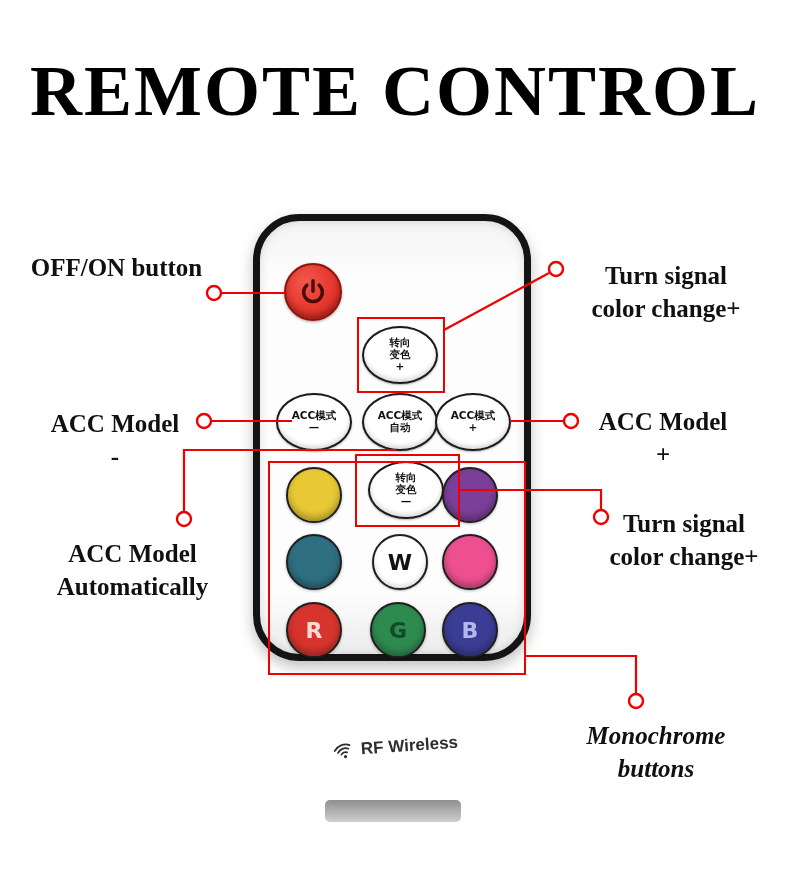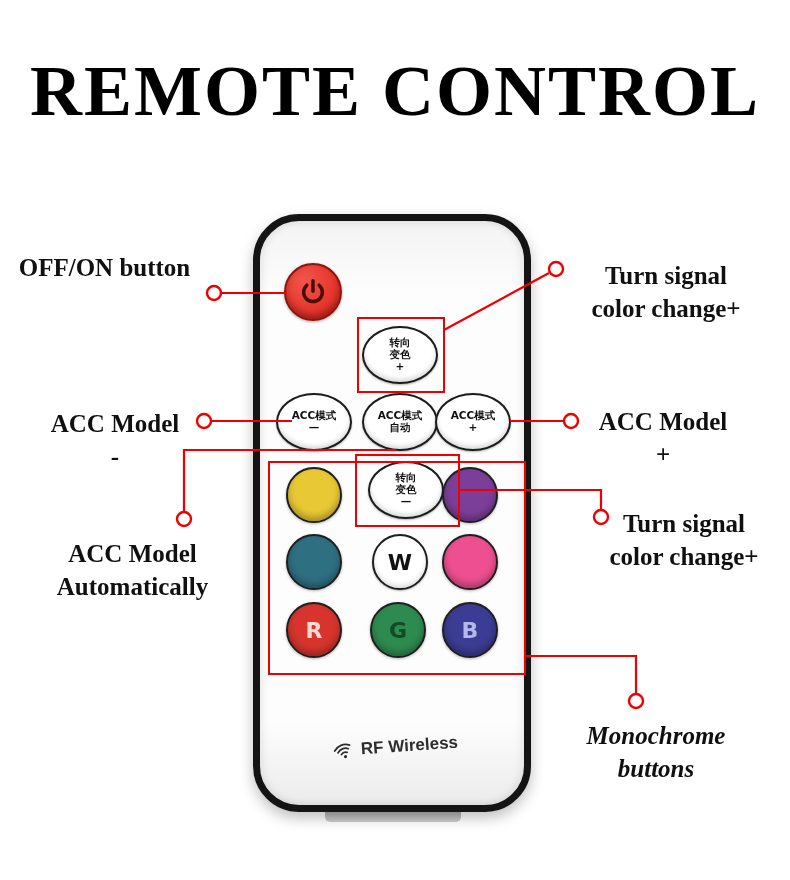--- a/index.html
+++ b/index.html
@@ -10,39 +10,39 @@
   }
   .title {
     position:absolute; left:0; top:50px; width:100%;
     text-align:center; font-size:72px; font-weight:bold; color:#000;
     letter-spacing:2px; white-space:nowrap;
   }
   .ann {
     position:absolute; font-weight:bold; font-size:25px; color:#101010;
     text-align:center; line-height:1.3; white-space:pre-line;
   }
-  #ann-offon    { left:2px;  top:252px; width:205px; }
+  #ann-offon    { left:14px;  top:252px; width:205px; }
   #ann-turnplus { left:560px; top:260px; width:212px; }
   #ann-accminus { left:35px;  top:408px; width:160px; }
   #ann-accplus  { left:583px; top:406px; width:160px; }
   #ann-accauto  { left:25px;  top:538px; width:215px; }
   #ann-turnminus{ left:583px; top:508px; width:202px; }
   #ann-mono     { left:558px; top:720px; width:196px;font-style:italic; }
 
   .overlay { position:absolute; left:0; top:0; z-index:3; pointer-events:none; }
   .ln { stroke:var(--annotation_red,#ee0000); stroke-width:2.2; fill:none; }
   .cr { stroke:var(--annotation_red,#ee0000); stroke-width:2.4; fill:#ffffff; }
   .rc { stroke:var(--annotation_red,#ee0000); stroke-width:2;   fill:none; }
 
   .connector {
     position:absolute; left:325px; top:800px; width:136px; height:22px;
     background:linear-gradient(#8f8f8f,#cfcfcf); border-radius:5px; z-index:1;
   }
   .remote {
-    position:absolute; left:253px; top:214px; width:278px; height:598px;
+    position:absolute; left:253px; top:214px; width:278px; height:447px;
     background:linear-gradient(180deg,#f3f3f3,#fdfdfd 12%,#fdfdfd 86%,#ebebeb);
     border:7px solid #141414; border-radius:46px; z-index:2;
     box-shadow: inset 3px 0 8px rgba(0,0,0,.07), inset -3px 0 8px rgba(0,0,0,.07),
                 0 6px 14px rgba(0,0,0,.25);
   }
   .remote button {
     position:absolute; display:flex; align-items:center; justify-content:center;
     cursor:pointer; padding:0; font-family:"DejaVu Sans", sans-serif;
   }
   .power {

